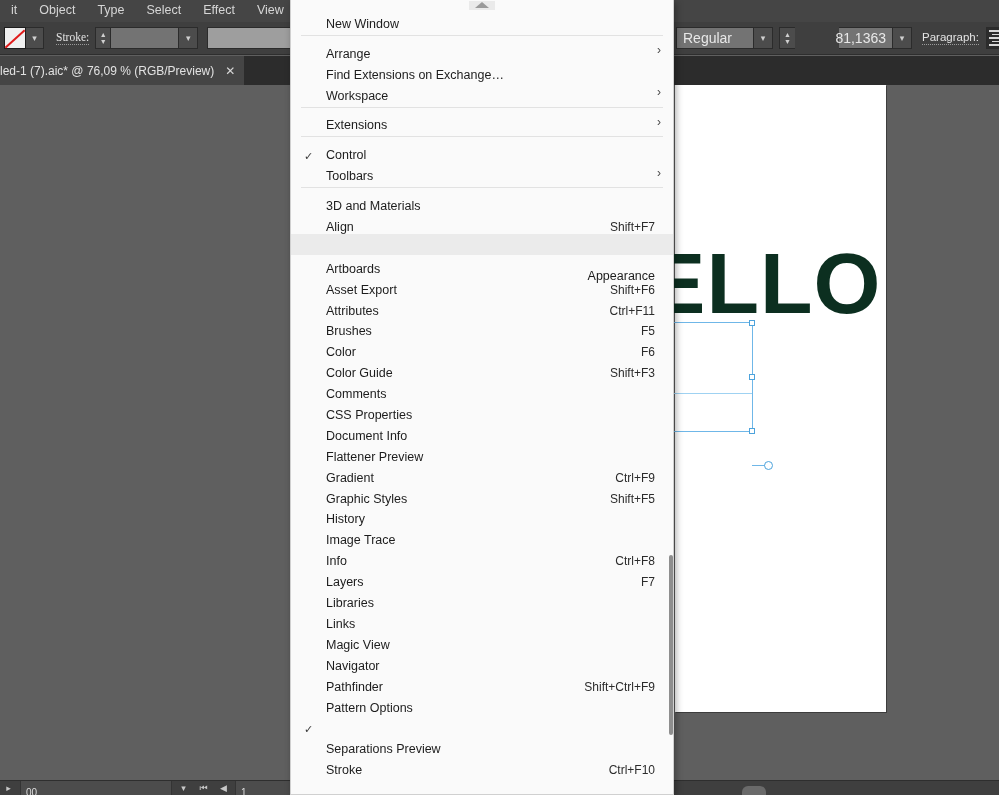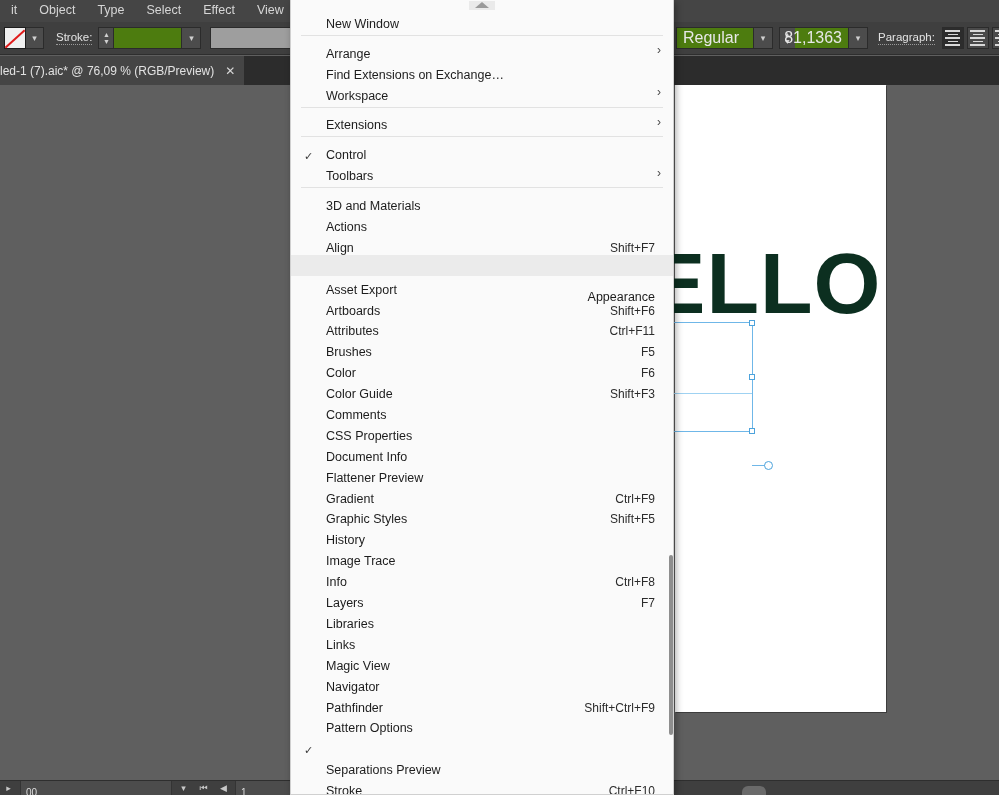--- a/index.html
+++ b/index.html
@@ -75,40 +75,41 @@
     display:flex; align-items:center; justify-content:center;
     color:#d0d0d0; font-size:9px;
   }
   .label-underdot {
     color:#e3e3e3;
     font-size: 11.5px;
     margin: 0 6px 0 12px;
     border-bottom: 1px dotted #9a9a9a;
     padding-bottom: 1px;
     text-decoration: none;
+    font-family: Liberation Serif, serif;
   }
   .stepper {
     width: 16px; height: 22px;
     background:#4c4c4c;
     border:1px solid #2b2b2b;
     box-sizing:border-box;
     display:flex; flex-direction:column; align-items:center; justify-content:center;
     color:#d0d0d0; font-size:7px; line-height:7px;
   }
   .field {
     height: 22px;
-    background: #4d7c0f;
+    background: #737373;
     border: 1px solid #2b2b2b;
     border-left: none;
     box-sizing: border-box;
     display:flex; align-items:center;
-    color:#e8e8e8; font-size:16px;
+    color:#e8e8e8; font-size:14px;
     padding: 0 6px;
   }
-  .field.num { justify-content:flex-end; }
+  .field.num { justify-content:flex-end;margin-left:44px; }
   .field-caret {
     width: 19px; height:22px;
     background:#4c4c4c;
     border:1px solid #2b2b2b;
     border-left:none;
     box-sizing:border-box;
     display:flex; align-items:center; justify-content:center;
     color:#cfcfcf; font-size:9px;
   }
   .swatch-gray {
@@ -481,39 +482,35 @@
           <span class="mlabel">Toolbars</span>
           <span class="marrow">›</span>
         </div>
         <div class="msep"></div>
         <div class="mrow">
           <span class="mcheck"></span>
           <span class="mlabel">3D and Materials</span>
         </div>
         <div class="mrow">
           <span class="mcheck"></span>
-          <span class="mlabel">Actions</span>
-        </div>
-        <div class="mrow">
-          <span class="mcheck"></span>
           <span class="mlabel">Align</span>
           <span class="mshort">Shift+F7</span>
         </div>
         <div class="mrow hl">
           <span class="mcheck"></span>
           <span class="mlabel">Appearance</span>
           <span class="mshort">Shift+F6</span>
         </div>
         <div class="mrow">
           <span class="mcheck"></span>
+          <span class="mlabel">Artboards</span>
+        </div>
+        <div class="mrow">
+          <span class="mcheck"></span>
           <span class="mlabel">Asset Export</span>
-        </div>
-        <div class="mrow">
-          <span class="mcheck"></span>
-          <span class="mlabel">Artboards</span>
         </div>
         <div class="mrow">
           <span class="mcheck"></span>
           <span class="mlabel">Attributes</span>
           <span class="mshort">Ctrl+F11</span>
         </div>
         <div class="mrow">
           <span class="mcheck"></span>
           <span class="mlabel">Brushes</span>
           <span class="mshort">F5</span>

